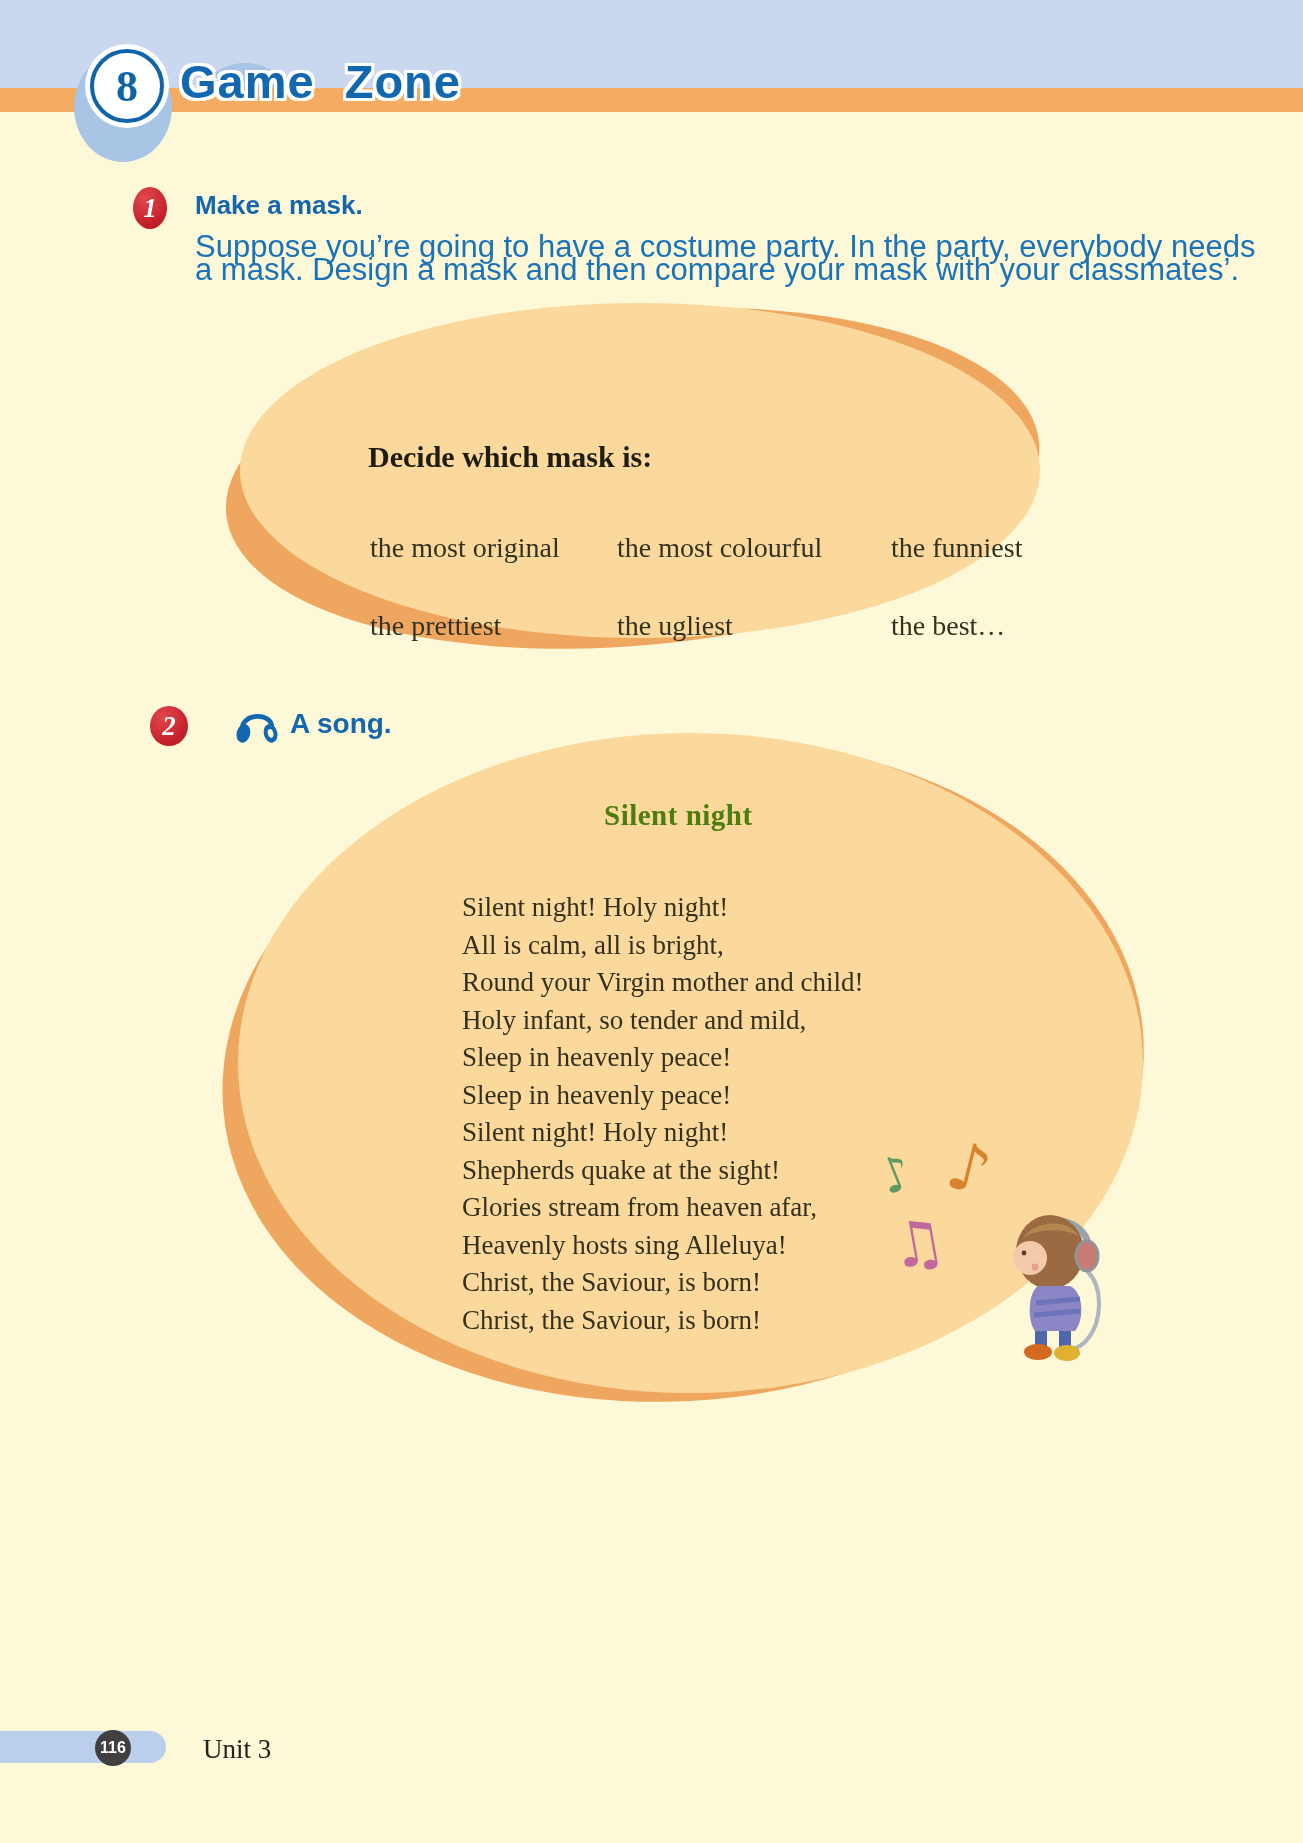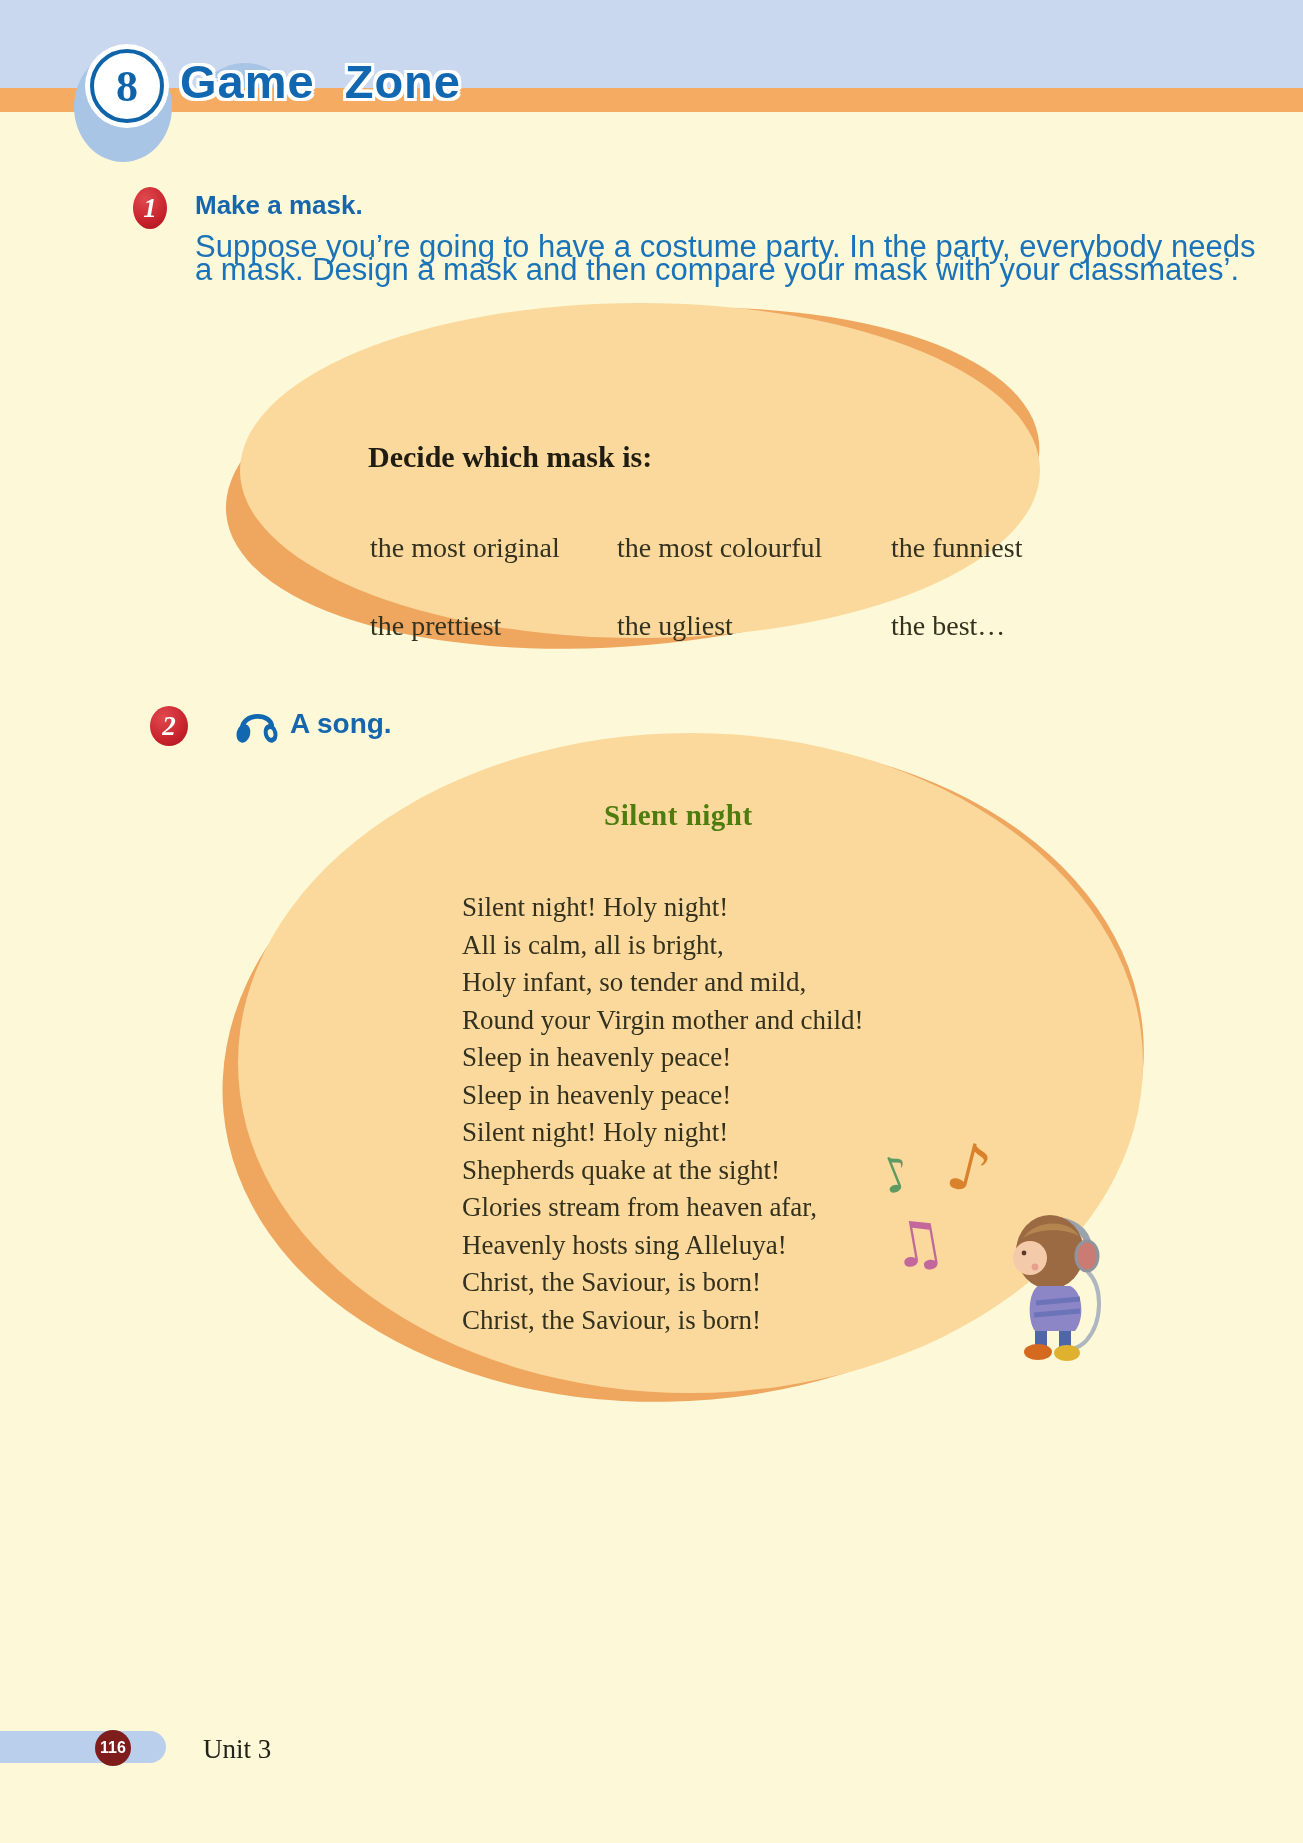--- a/index.html
+++ b/index.html
@@ -66,21 +66,21 @@
   .note{position:absolute;z-index:4;font-family:"DejaVu Sans",sans-serif;line-height:1;}
   .note.n1{left:880px;top:1150px;font-size:48px;color:#5f9a62;transform:rotate(-22deg);}
   .note.n2{left:948px;top:1136px;font-size:66px;color:#d9822b;transform:rotate(14deg);}
   .note.n3{left:890px;top:1213px;font-size:62px;color:#c2689c;transform:rotate(-10deg);}
   .kid{position:absolute;left:990px;top:1190px;width:120px;height:175px;z-index:4;}
 
   
   .footer-pill{position:absolute;left:0;top:1731px;width:166px;height:32px;background:#b9cfeb;
     border-radius:0 16px 16px 0;z-index:2;}
   .page-num{position:absolute;left:95px;top:1730px;width:36px;height:36px;border-radius:50%;
-    background:#7f1d1d;color:#fff;display:flex;align-items:center;justify-content:center;
+    background:#404040;color:#fff;display:flex;align-items:center;justify-content:center;
     font-size:16px;font-weight:bold;z-index:3;}
   .unit-label{position:absolute;left:203px;top:1734px;font-family:"Liberation Serif",serif;
     font-size:27px;color:#23221a;z-index:3;}
 </style>
 </head>
 <body>
 
 <div class="page">
 
   <div class="header">
@@ -131,22 +131,22 @@
   <div class="a2-title">A song.</div>
 
   <div class="bubble bubble2">
     <div class="back"></div>
     <div class="front"></div>
   </div>
   <div class="song-title">Silent night</div>
   <div class="lyrics">
     <div>Silent night! Holy night!</div>
     <div>All is calm, all is bright,</div>
+    <div>Round your Virgin mother and child!</div>
     <div>Holy infant, so tender and mild,</div>
-    <div>Round your Virgin mother and child!</div>
     <div>Sleep in heavenly peace!</div>
     <div>Sleep in heavenly peace!</div>
     <div>Silent night! Holy night!</div>
     <div>Shepherds quake at the sight!</div>
     <div>Glories stream from heaven afar,</div>
     <div>Heavenly hosts sing Alleluya!</div>
     <div>Christ, the Saviour, is born!</div>
     <div>Christ, the Saviour, is born!</div>
   </div>
 

